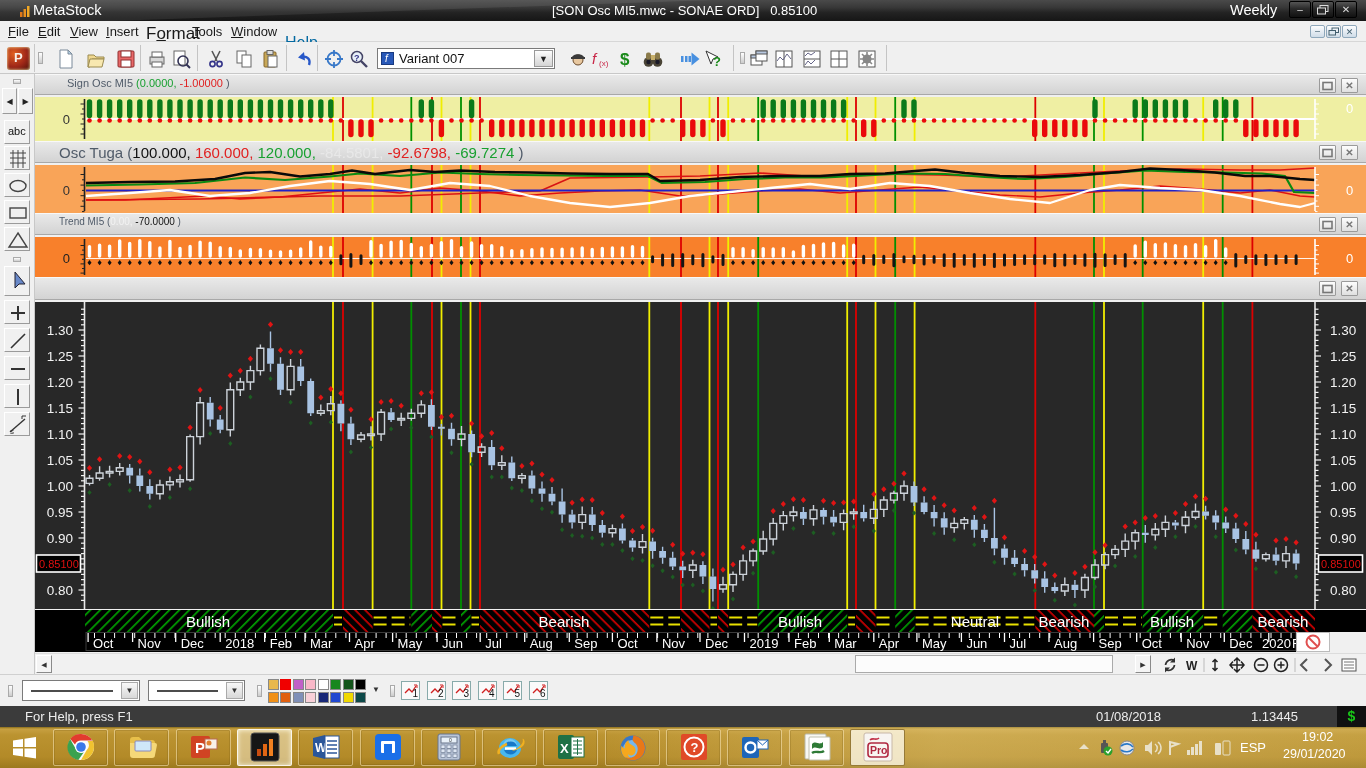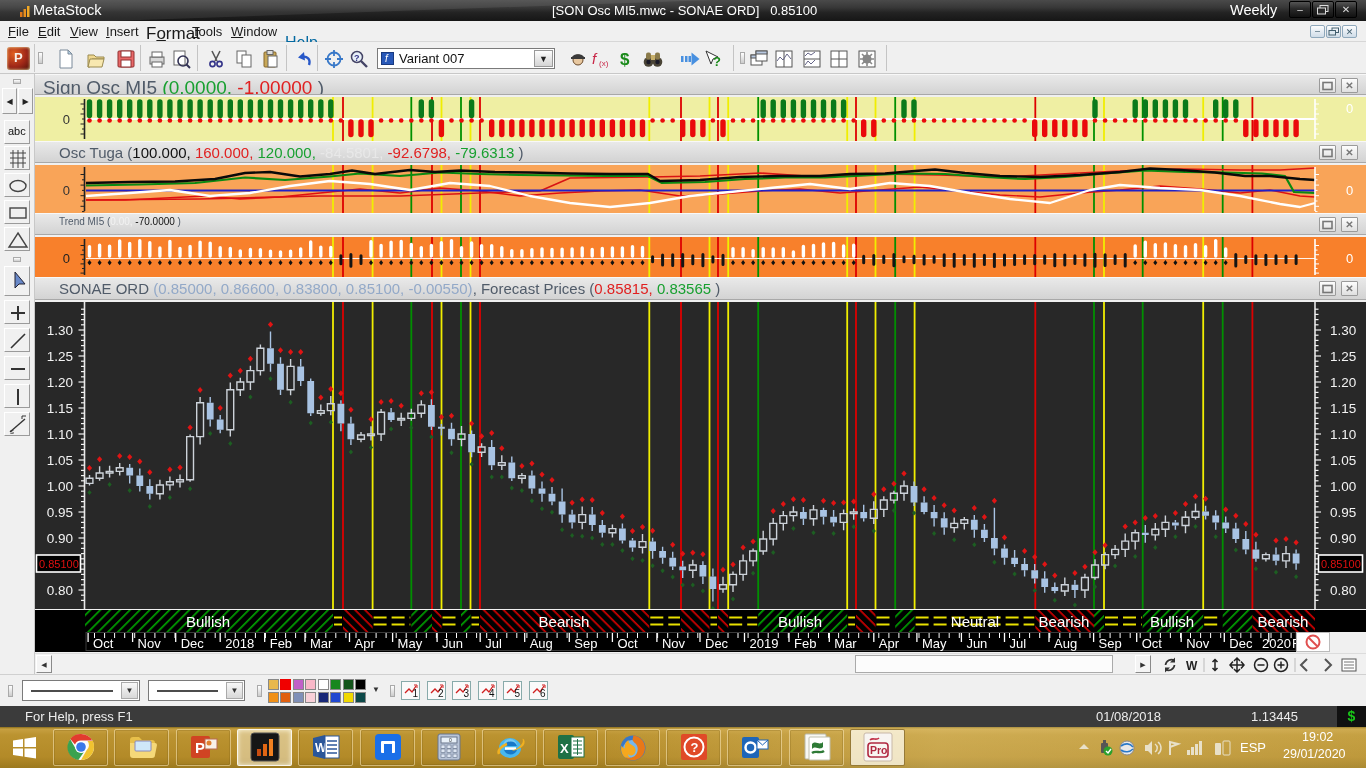--- a/index.html
+++ b/index.html
@@ -195,21 +195,21 @@
     <div style="position:absolute;left:4px;top:310px;width:26px;height:24px;background:#f0f0f0;border:1px solid;border-color:#fff #9a9a9a #9a9a9a #fff"><svg width="26" height="24">
         <path d="M13 4v16" stroke="#333" stroke-width="2"></path>
       </svg></div>
     <div style="position:absolute;left:4px;top:338px;width:26px;height:24px;background:#f0f0f0;border:1px solid;border-color:#fff #9a9a9a #9a9a9a #fff"><svg width="26" height="24">
         <path d="M5 19L20 6" stroke="#333" stroke-width="1.4"></path>
         <path d="M17 3h4M17 3v3" stroke="#333"></path>
         <text x="5" y="21" font-size="8" fill="#333">s</text>
       </svg></div>
   </div>
 <div style="position:absolute;left:35px;top:74px;width:1331px;height:21px;background:linear-gradient(180deg,#e9e9e9,#d3d3d3);border-top:1px solid #f8f8f8;border-bottom:1px solid #a8a8a8;overflow:hidden">
-    <span style="position:absolute;left:8px;top:2px;font-size:19px;color:#505b69;white-space:pre">Sign Osc MI5 <span style="color:#18a030">(0.0000,</span> <span style="color:#e02020">-1.00000</span> )</span>
+    <span style="position:absolute;left:32px;top:2px;font-size:11px;color:#505b69;white-space:pre">Sign Osc MI5 <span style="color:#18a030">(0.0000,</span> <span style="color:#e02020">-1.00000</span> )</span>
     <div style="position:absolute;top:3px;width:17px;height:15px;background:linear-gradient(180deg,#fdfdfd,#e0e0e0);border:1px solid #9a9a9a;border-radius:1px;left:1284px"><svg width="15" height="13">
         <rect x="3" y="2.5" width="9" height="7" fill="none" stroke="#777" stroke-width="1.6"></rect>
       </svg></div>
     <div style="position:absolute;top:3px;width:17px;height:15px;background:linear-gradient(180deg,#fdfdfd,#e0e0e0);border:1px solid #9a9a9a;border-radius:1px;left:1306px;color:#777;font-size:10px;text-align:center;line-height:14px;font-weight:bold">✕</div>
   </div>
 <div style="position:absolute;left:35px;top:97px;width:1331px;height:44px;background:#efefa3;overflow:hidden">
     <div style="position:absolute;left:-35px;top:0">
       <svg width="1366" height="44" style="position:absolute;left:0;top:0">
         <path d="M333 0 V44" stroke="#f0ee00" stroke-width="1.8"></path>
         <path d="M343 0 V44" stroke="#dd0000" stroke-width="1.8"></path>
@@ -341,21 +341,21 @@
         <path d="M1315 22 H1317.5" stroke="#fff" stroke-width="1"></path>
         <path d="M1315 27 H1319" stroke="#fff" stroke-width="1"></path>
         <path d="M1315 32 H1317.5" stroke="#fff" stroke-width="1"></path>
         <path d="M1315 37 H1319" stroke="#fff" stroke-width="1"></path>
         <text x="70" y="26.5" font-size="13" fill="#333" text-anchor="end">0</text>
         <text x="1346" y="16" font-size="13" fill="#fff">0</text>
       </svg>
     </div>
   </div>
 <div style="position:absolute;left:35px;top:141px;width:1331px;height:22px;background:linear-gradient(180deg,#e9e9e9,#d3d3d3);border-top:1px solid #f8f8f8;border-bottom:1px solid #a8a8a8;overflow:hidden">
-    <span style="position:absolute;left:24px;top:2px;font-size:15px;color:#505b69;white-space:pre">Osc Tuga (<span style="color:#111">100.000,</span> <span style="color:#e02020">160.000,</span> <span style="color:#18a030">120.000,</span> <span style="color:#e8e8e8">-84.5801,</span> <span style="color:#e02020">-92.6798,</span> <span style="color:#18a030">-79.6313</span> )</span>
+    <span style="position:absolute;left:24px;top:2px;font-size:15px;color:#505b69;white-space:pre">Osc Tuga (<span style="color:#111">100.000,</span> <span style="color:#e02020">160.000,</span> <span style="color:#18a030">120.000,</span> <span style="color:#e8e8e8">-84.5801,</span> <span style="color:#e02020">-92.6798,</span> <span style="color:#18a030">-69.7274</span> )</span>
     <div style="position:absolute;top:3px;width:17px;height:15px;background:linear-gradient(180deg,#fdfdfd,#e0e0e0);border:1px solid #9a9a9a;border-radius:1px;left:1284px"><svg width="15" height="13">
         <rect x="3" y="2.5" width="9" height="7" fill="none" stroke="#777" stroke-width="1.6"></rect>
       </svg></div>
     <div style="position:absolute;top:3px;width:17px;height:15px;background:linear-gradient(180deg,#fdfdfd,#e0e0e0);border:1px solid #9a9a9a;border-radius:1px;left:1306px;color:#777;font-size:10px;text-align:center;line-height:14px;font-weight:bold">✕</div>
   </div>
 <div style="position:absolute;left:35px;top:165px;width:1331px;height:48px;background:#f9a458;overflow:hidden">
     <div style="position:absolute;left:-35px;top:0">
       <svg width="1366" height="48" style="position:absolute;left:0;top:0">
         <path d="M333 0 V48" stroke="#f0ee00" stroke-width="1.8"></path>
         <path d="M343 0 V48" stroke="#dd0000" stroke-width="1.8"></path>
@@ -546,21 +546,20 @@
         <path d="M1315 22.3 H1317.5" stroke="#fff" stroke-width="1"></path>
         <path d="M1315 26.9 H1319" stroke="#fff" stroke-width="1"></path>
         <path d="M1315 31.5 H1317.5" stroke="#fff" stroke-width="1"></path>
         <path d="M1315 36.1 H1319" stroke="#fff" stroke-width="1"></path>
         <text x="70" y="26" font-size="13" fill="#222" text-anchor="end">0</text>
         <text x="1346" y="25.5" font-size="13" fill="#fff">0</text>
       </svg>
     </div>
   </div>
 <div style="position:absolute;left:35px;top:277px;width:1331px;height:23px;background:linear-gradient(180deg,#e9e9e9,#d3d3d3);border-top:1px solid #f8f8f8;border-bottom:1px solid #a8a8a8;overflow:hidden">
-    <span style="position:absolute;left:24px;top:2px;font-size:15px;color:#505b69;white-space:pre">SONAE ORD <span style="color:#93a9c8">(0.85000, 0.86600, 0.83800, 0.85100, -0.00550)</span>, Forecast Prices (<span style="color:#e02020">0.85815,</span> <span style="color:#18a030">0.83565</span> )</span>
     <div style="position:absolute;top:3px;width:17px;height:15px;background:linear-gradient(180deg,#fdfdfd,#e0e0e0);border:1px solid #9a9a9a;border-radius:1px;left:1284px"><svg width="15" height="13">
         <rect x="3" y="2.5" width="9" height="7" fill="none" stroke="#777" stroke-width="1.6"></rect>
       </svg></div>
     <div style="position:absolute;top:3px;width:17px;height:15px;background:linear-gradient(180deg,#fdfdfd,#e0e0e0);border:1px solid #9a9a9a;border-radius:1px;left:1306px;color:#777;font-size:10px;text-align:center;line-height:14px;font-weight:bold">✕</div>
   </div>
 <div style="position:absolute;left:35px;top:302px;width:1331px;height:307px;background:#282828;overflow:hidden">
     <div style="position:absolute;left:-35px;top:0">
       <svg width="1366" height="307" style="position:absolute;left:0;top:0">
         <path d="M333 0 V307" stroke="#f0ee00" stroke-width="1.8"></path>
         <path d="M343 0 V307" stroke="#dd0000" stroke-width="1.8"></path>

